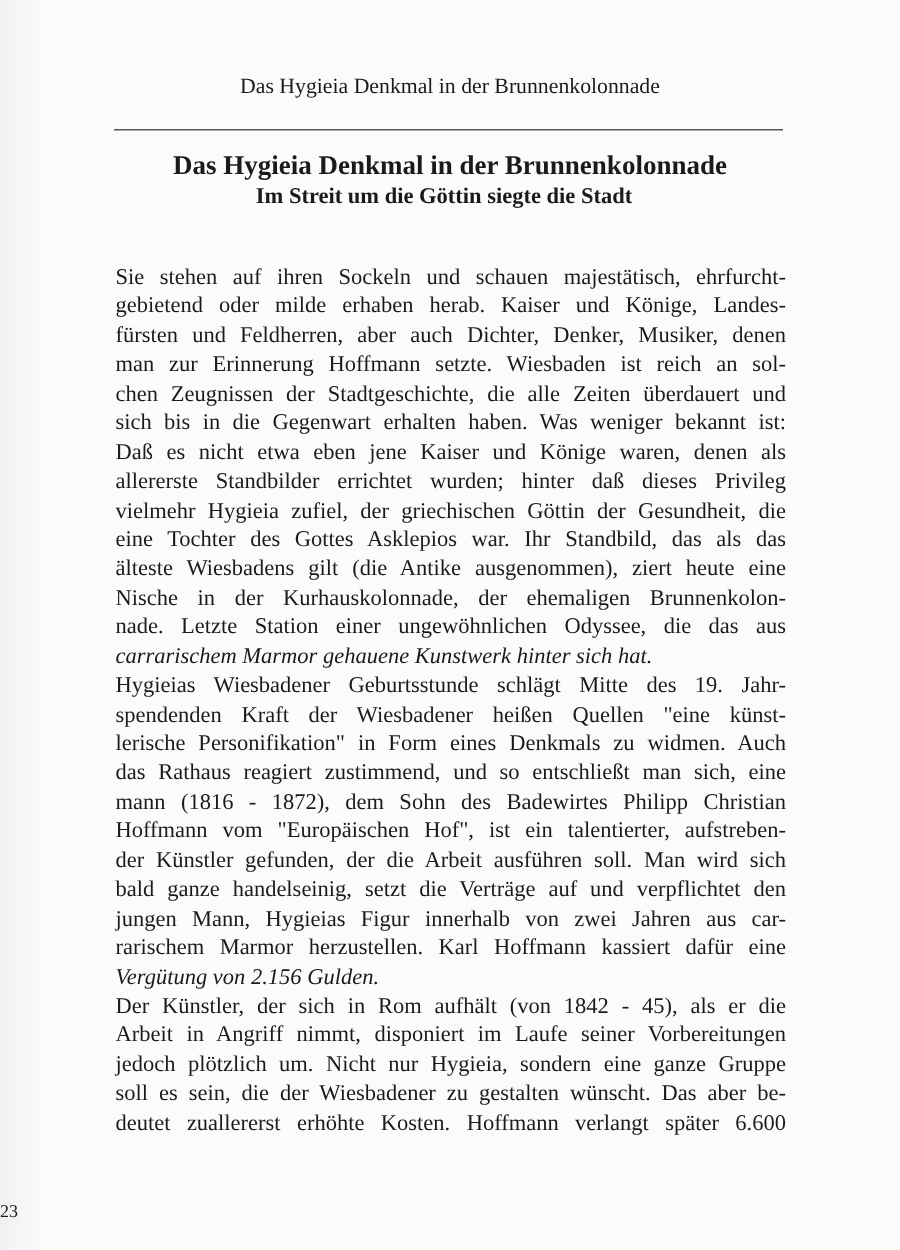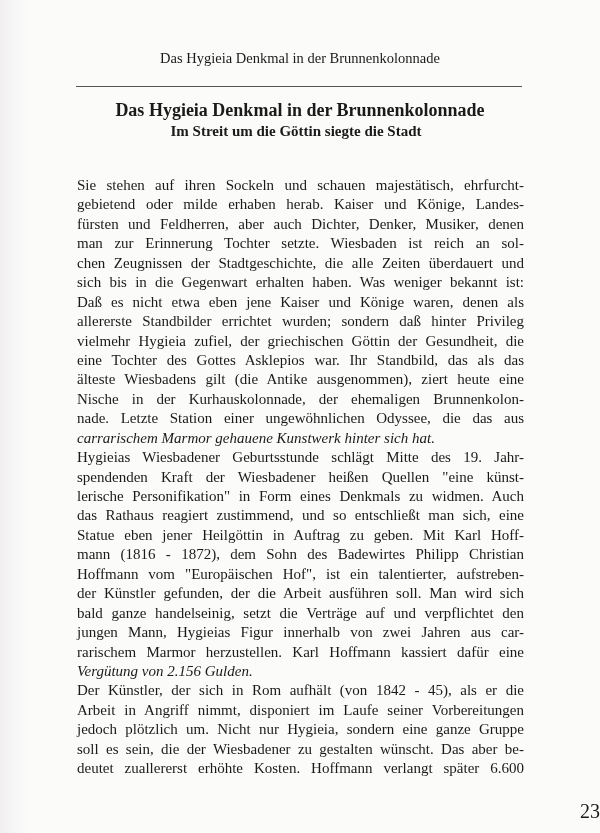--- a/index.html
+++ b/index.html
@@ -34,57 +34,56 @@
     position: absolute; top: 176px; left: 77px; width: 447px;
     font-size: 15px;
   }
   .line {
     display: block; height: 19.45px; line-height: 19.45px;
     text-align: justify; text-align-last: justify; white-space: nowrap;
   }
   .line.last { text-align-last: left; font-style: italic; }
   .page-number {
     position: absolute; top: 800px; left: 0; width: 600px;
-    text-align: right; font-size: 20px;
+    text-align: left; font-size: 12px;
   }
 </style>
 </head>
 <body>
 
 <div class="page-edge"></div>
 
 <div class="running-head">Das Hygieia Denkmal in der Brunnenkolonnade</div>
 <div class="head-rule"></div>
 
 <div class="title">Das Hygieia Denkmal in der Brunnenkolonnade</div>
 <div class="subtitle">Im Streit um die Göttin siegte die Stadt</div>
 
 <div class="body-text" id="body-text">
     <div>
       <span class="line">Sie stehen auf ihren Sockeln und schauen majestätisch, ehrfurcht-</span>
       <span class="line">gebietend oder milde erhaben herab. Kaiser und Könige, Landes-</span>
       <span class="line">fürsten und Feldherren, aber auch Dichter, Denker, Musiker, denen</span>
-      <span class="line">man zur Erinnerung Tochter setzte. Wiesbaden ist reich an sol-</span>
+      <span class="line">man zur Erinnerung Hoffmann setzte. Wiesbaden ist reich an sol-</span>
       <span class="line">chen Zeugnissen der Stadtgeschichte, die alle Zeiten überdauert und</span>
       <span class="line">sich bis in die Gegenwart erhalten haben. Was weniger bekannt ist:</span>
       <span class="line">Daß es nicht etwa eben jene Kaiser und Könige waren, denen als</span>
-      <span class="line">allererste Standbilder errichtet wurden; sondern daß hinter Privileg</span>
+      <span class="line">allererste Standbilder errichtet wurden; hinter daß dieses Privileg</span>
       <span class="line">vielmehr Hygieia zufiel, der griechischen Göttin der Gesundheit, die</span>
       <span class="line">eine Tochter des Gottes Asklepios war. Ihr Standbild, das als das</span>
       <span class="line">älteste Wiesbadens gilt (die Antike ausgenommen), ziert heute eine</span>
       <span class="line">Nische in der Kurhauskolonnade, der ehemaligen Brunnenkolon-</span>
       <span class="line">nade. Letzte Station einer ungewöhnlichen Odyssee, die das aus</span>
       <span class="line last">carrarischem Marmor gehauene Kunstwerk hinter sich hat.</span>
     </div>
     <div>
       <span class="line">Hygieias Wiesbadener Geburtsstunde schlägt Mitte des 19. Jahr-</span>
       <span class="line">spendenden Kraft der Wiesbadener heißen Quellen "eine künst-</span>
       <span class="line">lerische Personifikation" in Form eines Denkmals zu widmen. Auch</span>
       <span class="line">das Rathaus reagiert zustimmend, und so entschließt man sich, eine</span>
-      <span class="line">Statue eben jener Heilgöttin in Auftrag zu geben. Mit Karl Hoff-</span>
       <span class="line">mann (1816 - 1872), dem Sohn des Badewirtes Philipp Christian</span>
       <span class="line">Hoffmann vom "Europäischen Hof", ist ein talentierter, aufstreben-</span>
       <span class="line">der Künstler gefunden, der die Arbeit ausführen soll. Man wird sich</span>
       <span class="line">bald ganze handelseinig, setzt die Verträge auf und verpflichtet den</span>
       <span class="line">jungen Mann, Hygieias Figur innerhalb von zwei Jahren aus car-</span>
       <span class="line">rarischem Marmor herzustellen. Karl Hoffmann kassiert dafür eine</span>
       <span class="line last">Vergütung von 2.156 Gulden.</span>
     </div>
     <div>
       <span class="line">Der Künstler, der sich in Rom aufhält (von 1842 - 45), als er die</span>

